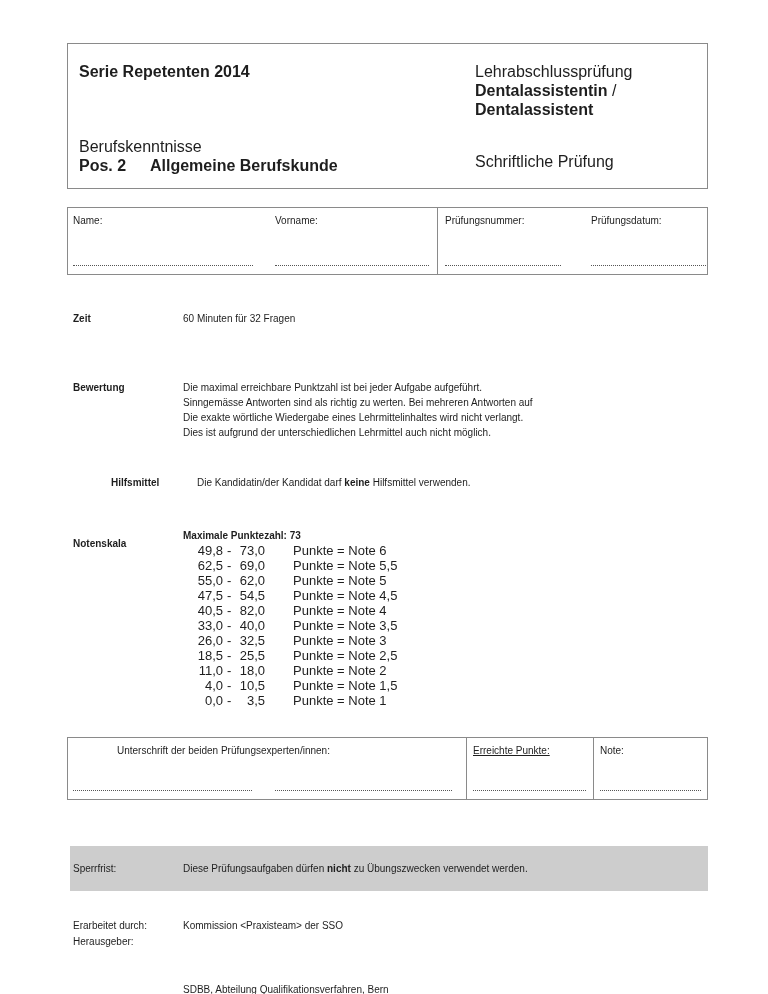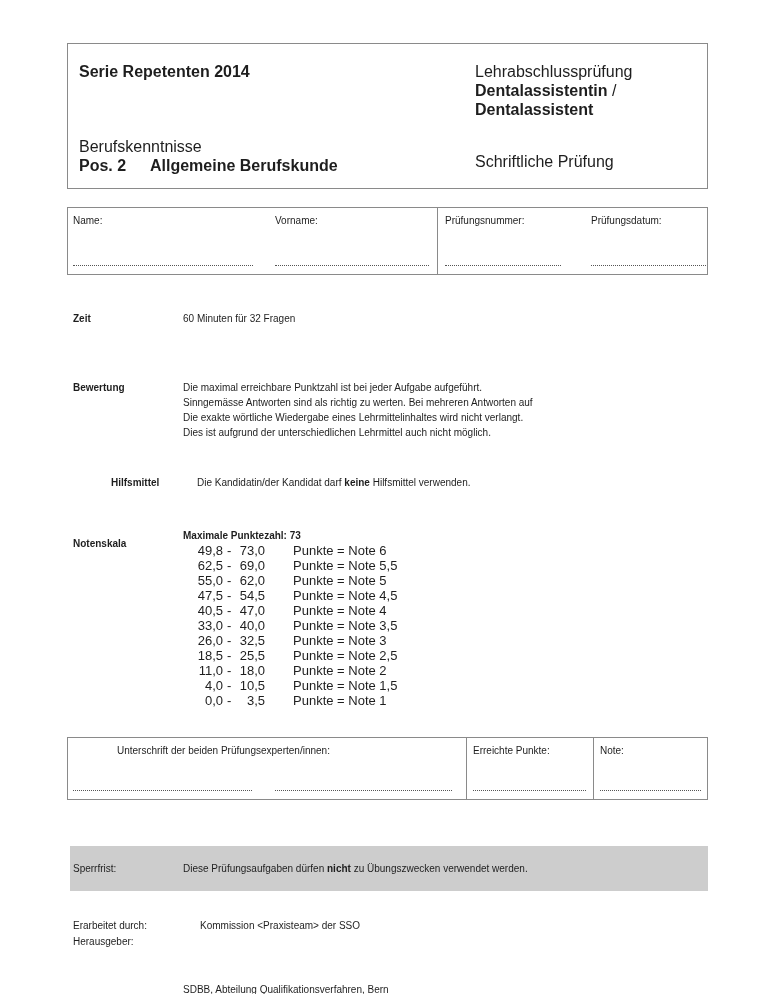--- a/index.html
+++ b/index.html
@@ -99,21 +99,21 @@
   </div>
   <div class="grade-row" style="top:45px;">
     <span class="gcol-from">47,5</span>
     <span class="gcol-dash">-</span>
     <span class="gcol-to">54,5</span>
     <span class="gcol-text">Punkte = Note 4,5</span>
   </div>
   <div class="grade-row" style="top:60px;">
     <span class="gcol-from">40,5</span>
     <span class="gcol-dash">-</span>
-    <span class="gcol-to">47,0</span>
+    <span class="gcol-to">82,0</span>
     <span class="gcol-text">Punkte = Note 4</span>
   </div>
   <div class="grade-row" style="top:75px;">
     <span class="gcol-from">33,0</span>
     <span class="gcol-dash">-</span>
     <span class="gcol-to">40,0</span>
     <span class="gcol-text">Punkte = Note 3,5</span>
   </div>
   <div class="grade-row" style="top:90px;">
     <span class="gcol-from">26,0</span>
@@ -148,30 +148,30 @@
 </div>
 
 <div class="box" style="left:67px; top:737px; width:641px; height:63px;">
   <div class="vdiv" style="left:398px;"></div>
   <div class="vdiv" style="left:525px;"></div>
 
   <span class="abs t13" style="left:5px; top:5px;margin-left:44px;">Unterschrift der beiden Prüfungsexperten/innen:</span>
   <div class="dots" style="left:5px; width:179px; top:52px;"></div>
   <div class="dots" style="left:207px; width:177px; top:52px;"></div>
 
-  <span class="abs t13" style="left:405px; top:5px;">Erreichte Punkte:</span>
+  <span class="abs t13" style="left:405px; top:5px;text-decoration:underline;">Erreichte Punkte:</span>
   <div class="dots" style="left:405px; width:113px; top:52px;"></div>
 
   <span class="abs t13" style="left:532px; top:5px;">Note:</span>
   <div class="dots" style="left:532px; width:101px; top:52px;"></div>
 </div>
 
 <div class="band">
   <span class="abs t13" style="left:3px; top:15px;">Sperrfrist:</span>
   <span class="abs t13" style="left:113px; top:15px;">
     <span>Diese Prüfungsaufgaben dürfen </span><b>nicht</b><span> zu Übungszwecken verwendet werden.</span>
   </span>
 </div>
 
 <span class="abs t13" style="left:73px; top:918px;">Erarbeitet durch:</span>
-<span class="abs t13" style="left:200px; top:918px;">Kommission &lt;Praxisteam&gt; der SSO</span>
+<span class="abs t13" style="left:183px; top:918px;">Kommission &lt;Praxisteam&gt; der SSO</span>
 <span class="abs t13" style="left:73px; top:934px;">Herausgeber:</span>
 <span class="abs t13" style="left:183px; top:934px;margin-top:48px;">SDBB, Abteilung Qualifikationsverfahren, Bern</span>
 
 </body></html>

